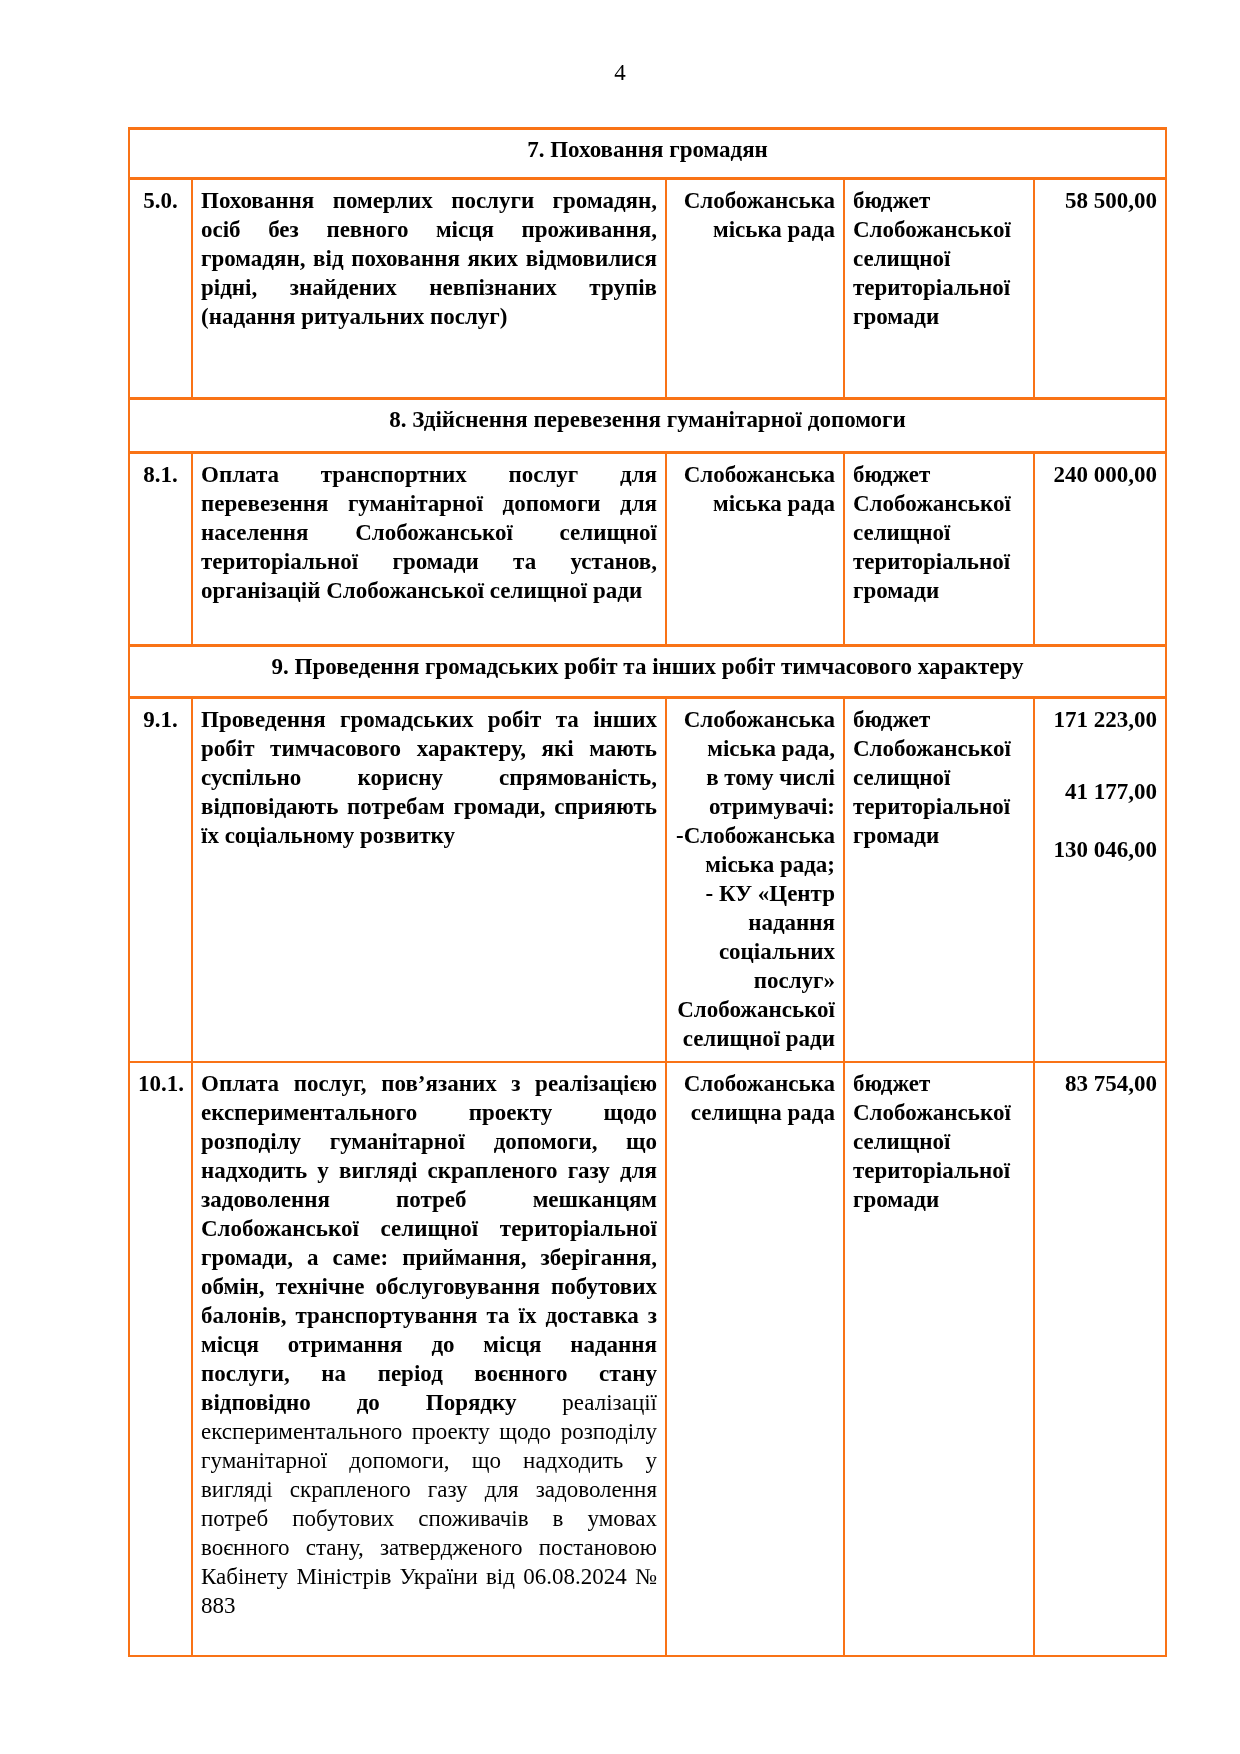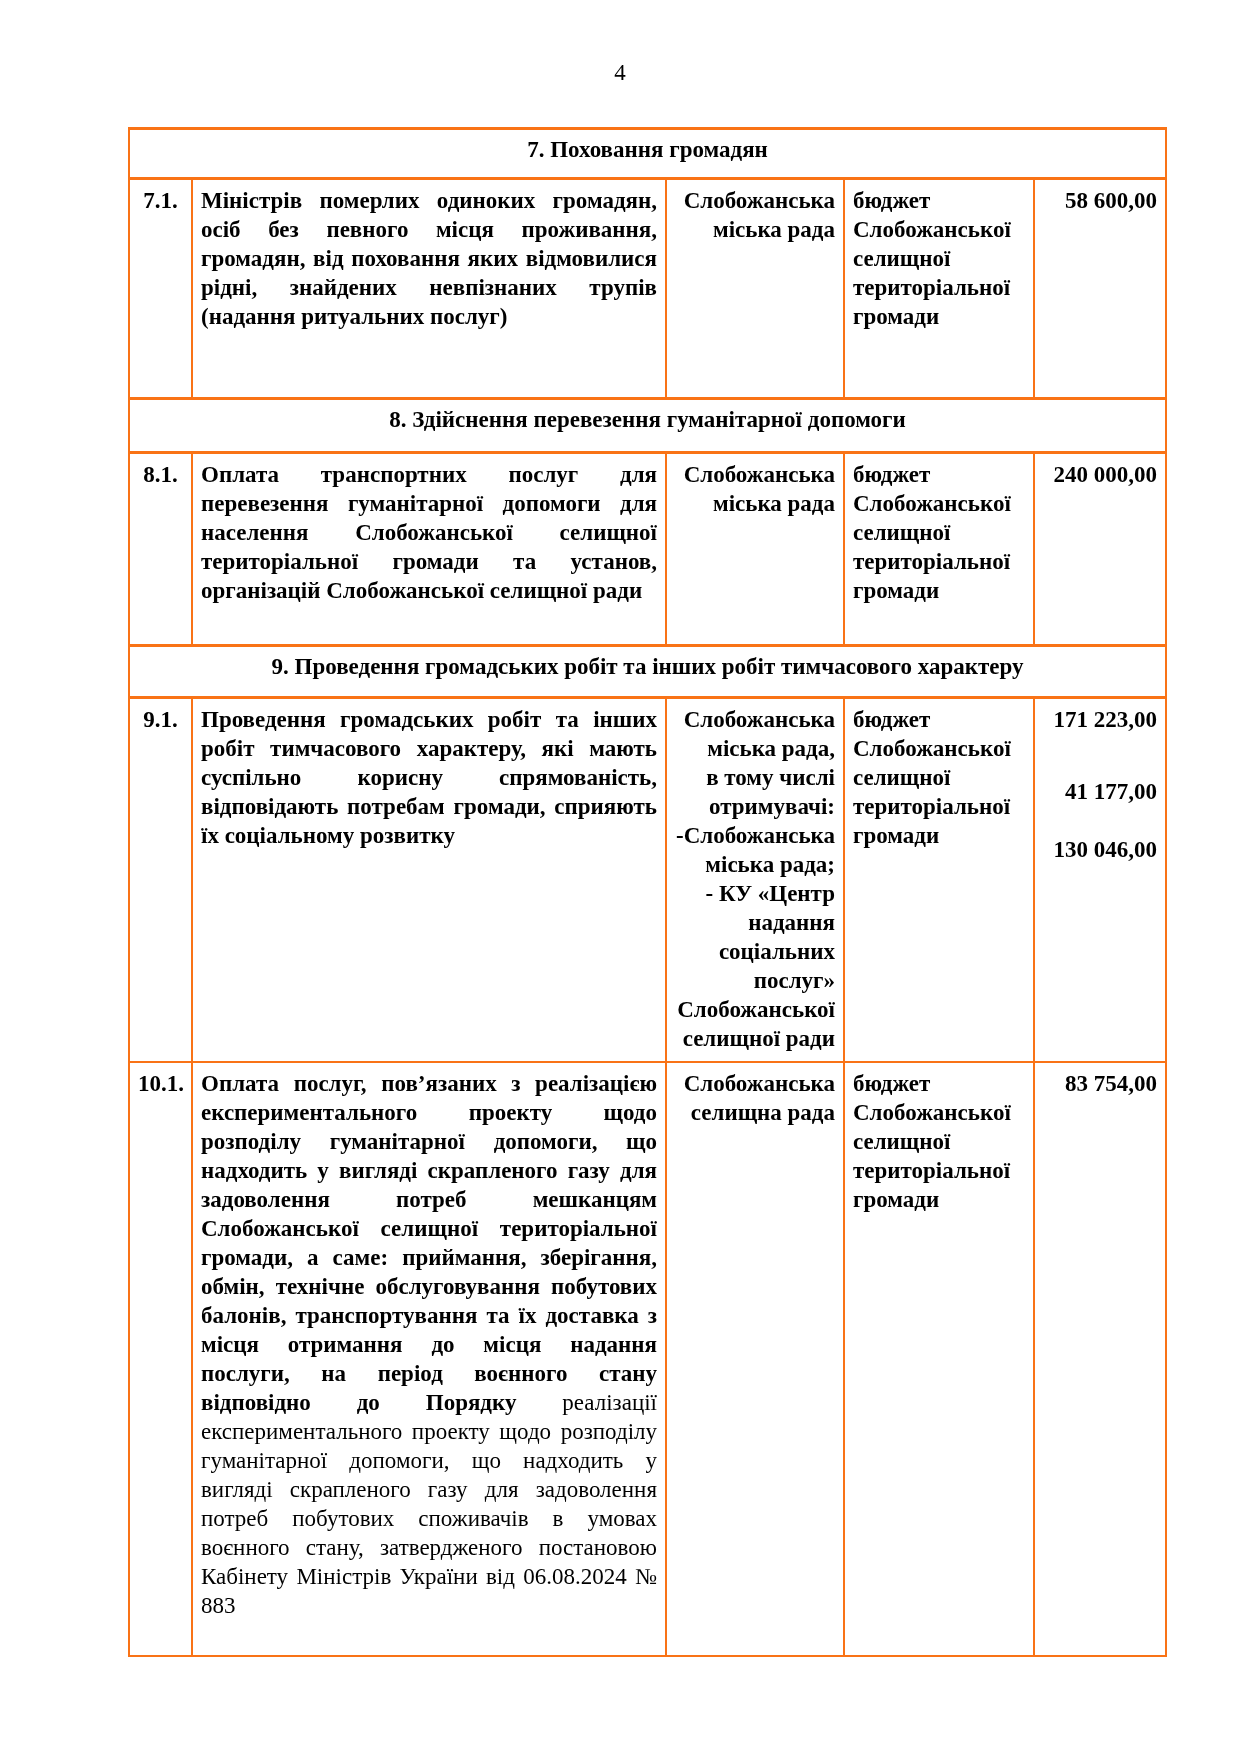--- a/index.html
+++ b/index.html
@@ -95,31 +95,31 @@
       <col style="width:178px">
       <col style="width:190px">
       <col style="width:132px">
     </colgroup>
     <tbody>
 
       <tr class="section-row h-s7">
         <td colspan="5">7. Поховання громадян</td>
       </tr>
       <tr class="data-row h-r71">
-        <td class="cell-num">7.1.</td>
-        <td class="cell-desc"><span>Міністрів померлих одиноких громадян, осіб без певного місця проживання, громадян, від поховання яких відмовилися рідні, знайдених невпізнаних трупів (надання ритуальних послуг)</span></td>
+        <td class="cell-num">5.0.</td>
+        <td class="cell-desc"><span>Поховання померлих послуги громадян, осіб без певного місця проживання, громадян, від поховання яких відмовилися рідні, знайдених невпізнаних трупів (надання ритуальних послуг)</span></td>
         <td class="cell-exec">Слобожанська
 міська рада</td>
         <td class="cell-fund">бюджет
 Слобожанської
 селищної
 територіальної
 громади</td>
         <td class="cell-amount">
-          <div class="amount">58 600,00</div>
+          <div class="amount">58 500,00</div>
         </td>
       </tr>
 
       <tr class="section-row h-s8">
         <td colspan="5">8. Здійснення перевезення гуманітарної допомоги</td>
       </tr>
       <tr class="data-row h-r81">
         <td class="cell-num">8.1.</td>
         <td class="cell-desc"><span>Оплата транспортних послуг для перевезення гуманітарної допомоги для населення Слобожанської селищної територіальної громади та установ, організацій Слобожанської селищної ради</span></td>
         <td class="cell-exec">Слобожанська

